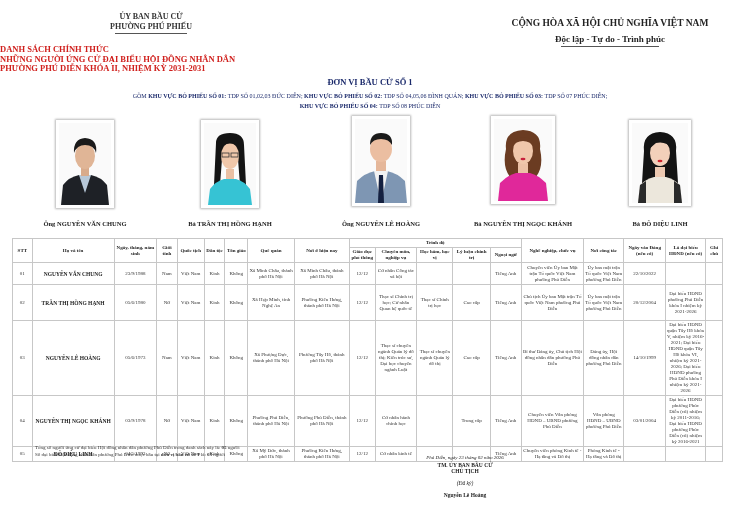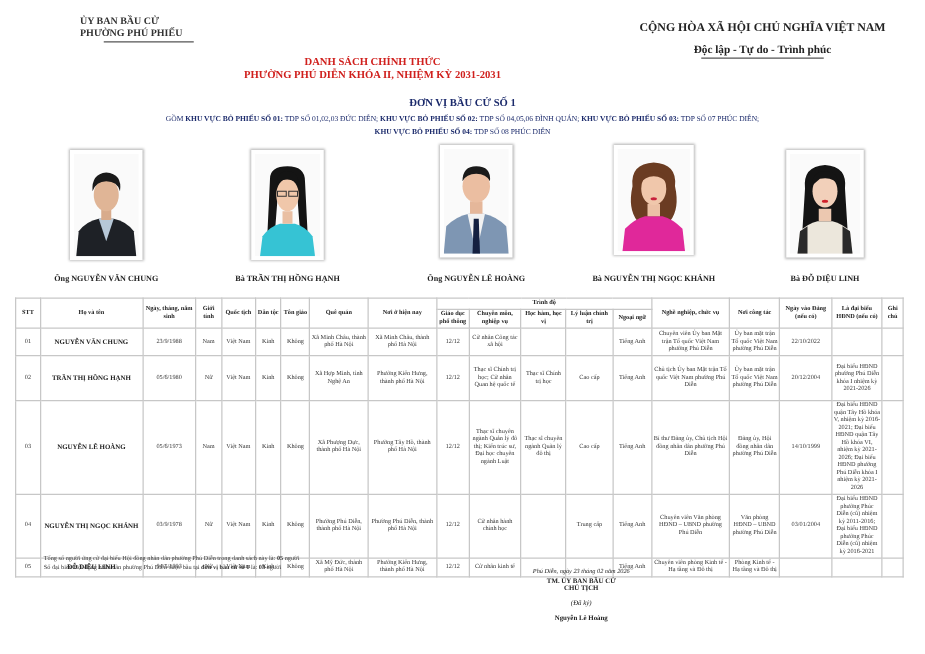--- a/index.html
+++ b/index.html
@@ -1,26 +1,26 @@
 <!DOCTYPE html>
 <html><head>
 <meta charset="utf-8">
 <style>
   * { box-sizing: border-box; margin: 0; padding: 0; }
   html, body { width: 740px; height: 523px; background: #ffffff; overflow: hidden; }
   body { font-family: "Liberation Serif", "DejaVu Serif", serif; color: #222; position: relative; }
 
-  .left-org { position: absolute; left: 64px; top: 12px; width: 110px; font-weight: bold; font-size: 8px; line-height: 10px; color: #333; }
+  .left-org { position: absolute; left: 96px; top: 12px; width: 110px; text-align: center; font-weight: bold; font-size: 8px; line-height: 10px; color: #333; }
   .left-org .underline { width: 72px; height: 1px; background: #555; margin: 1px auto 0; }
   .right-org { position: absolute; left: 480px; top: 18px; width: 260px; text-align: center; }
   .right-org .nation { font-weight: bold; font-size: 9.5px; color: #222; }
   .right-org .motto { font-weight: bold; font-size: 9px; margin-top: 6px; color: #222; }
   .right-org .underline { width: 98px; height: 1px; background: #555; margin: 2px auto 0; }
 
-  .title-block { position: absolute; left: 0; top: 45px; width: 596px; text-align: center; font-weight: bold; color: #d0201d; font-size: 8.5px; line-height: 9.5px; }
+  .title-block { position: absolute; left: 0; top: 45px; width: 596px; font-weight: bold; color: #d0201d; font-size: 8.5px; line-height: 9.5px; }
   .unit-title { position: absolute; left: 0; top: 77px; width: 740px; text-align: center; font-weight: bold; font-size: 8.5px; color: #1b2a6b; }
   .areas { position: absolute; left: 30px; top: 91px; width: 680px; text-align: center; font-size: 6px; line-height: 10px; color: #1b2a6b; }
   .areas b { font-weight: bold; }
 
   .photos { position: absolute; left: 0; top: 114px; width: 740px; height: 118px; }
   .photo-card { position: absolute; top: 0; width: 150px; text-align: center; }
   .photo-frame { margin: 0 auto; background: #fff; box-shadow: 0 0 2px 1px rgba(0,0,0,0.28); padding: 3px; }
   .photo-img { width: 100%; height: 100%; position: relative; overflow: hidden; }
   .photo-caption { position: absolute; top: 106px; left: 0; width: 150px; text-align: center; font-weight: bold; font-size: 6.5px; color: #222; }
 
@@ -47,20 +47,21 @@
 </div>
 
 <div class="right-org">
   <div class="nation">CỘNG HÒA XÃ HỘI CHỦ NGHĨA VIỆT NAM</div>
   <div class="motto">Độc lập - Tự do - Trình phúc</div>
   <div class="underline"></div>
 </div>
 
 <div class="title-block">
   <div>DANH SÁCH CHÍNH THỨC</div>
+  <div>NHỮNG NGƯỜI ỨNG CỬ ĐẠI BIỂU HỘI ĐỒNG NHÂN DÂN</div>
   <div>PHƯỜNG PHÚ DIỄN KHÓA II, NHIỆM KỲ 2031-2031</div>
 </div>
 <div class="unit-title">ĐƠN VỊ BẦU CỬ SỐ 1</div>
 
 <div class="areas">
   <span>GỒM</span>
   <b>KHU VỰC BỎ PHIẾU SỐ 01:</b>
   <span>TDP SỐ 01,02,03 ĐỨC DIỄN;</span>
   <b>KHU VỰC BỎ PHIẾU SỐ 02:</b>
   <span>TDP SỐ 04,05,06 ĐÌNH QUÁN;</span>

